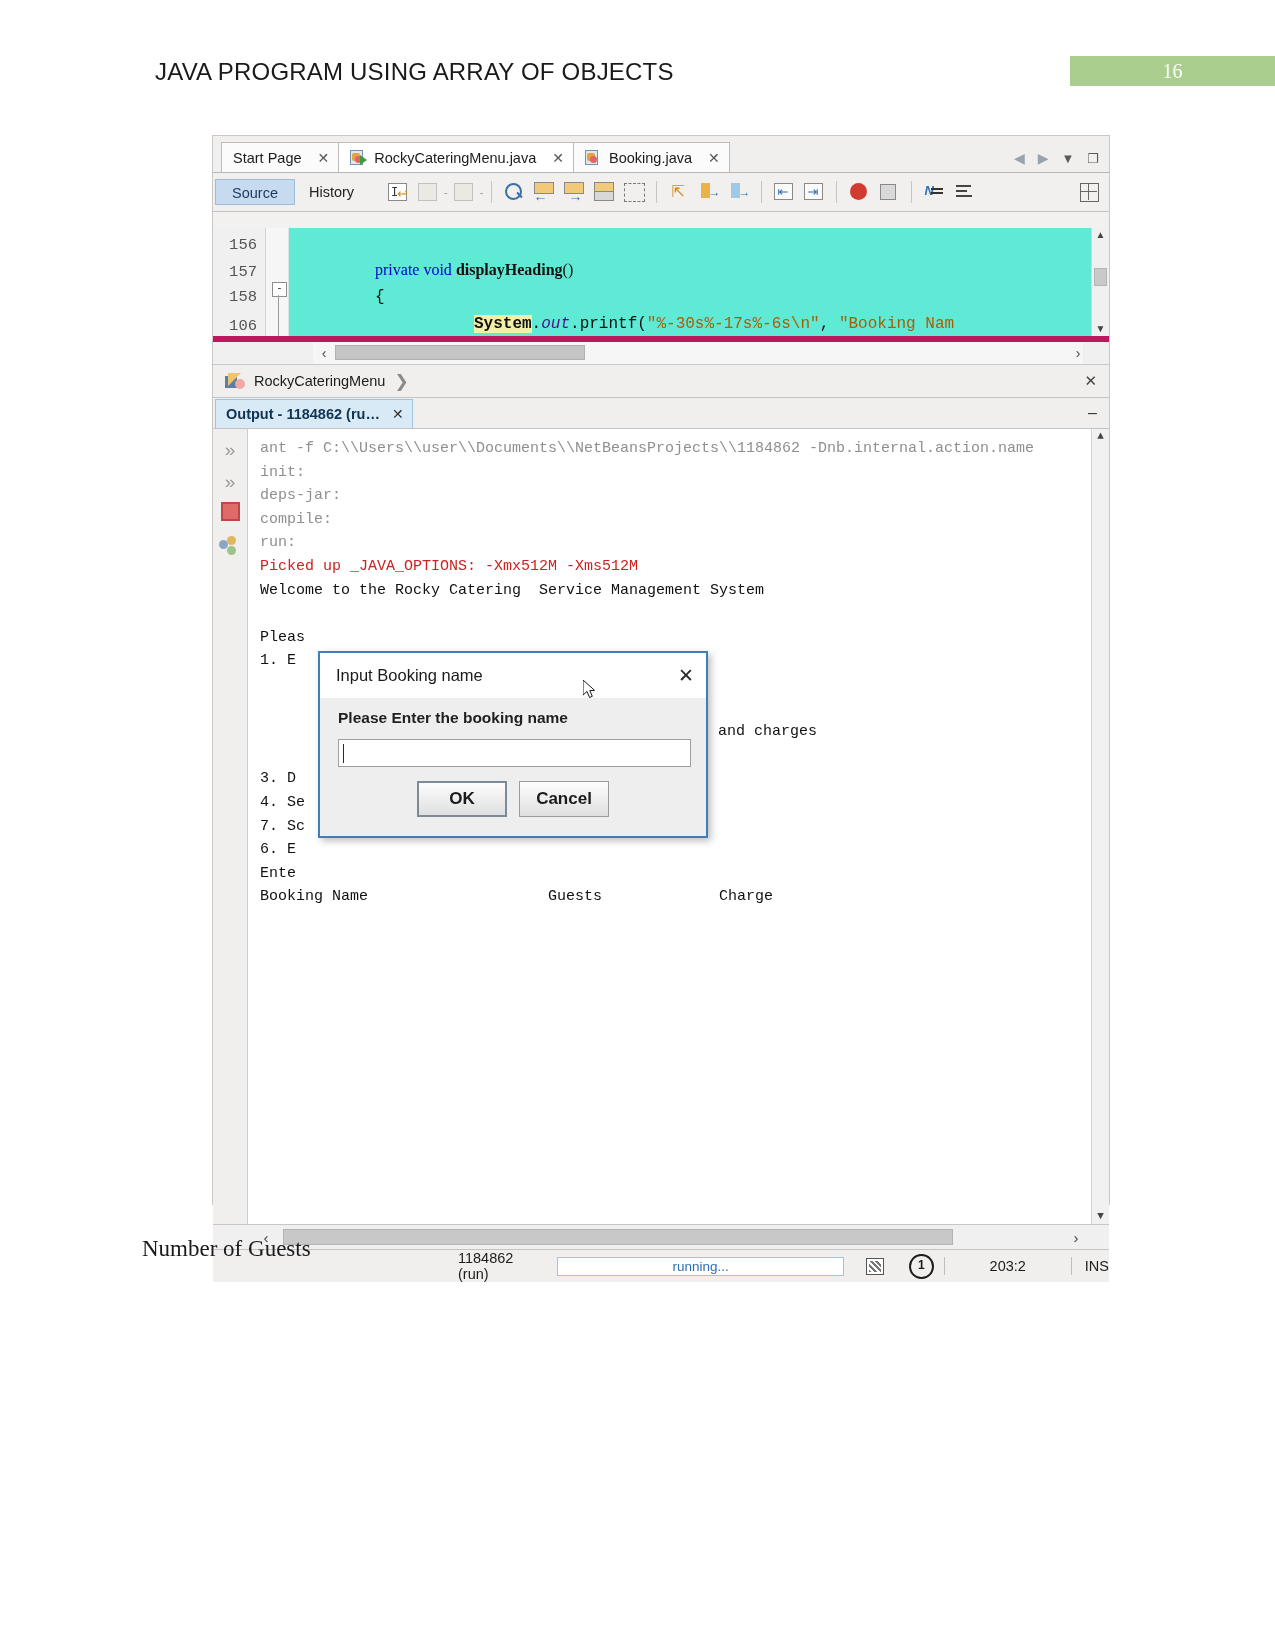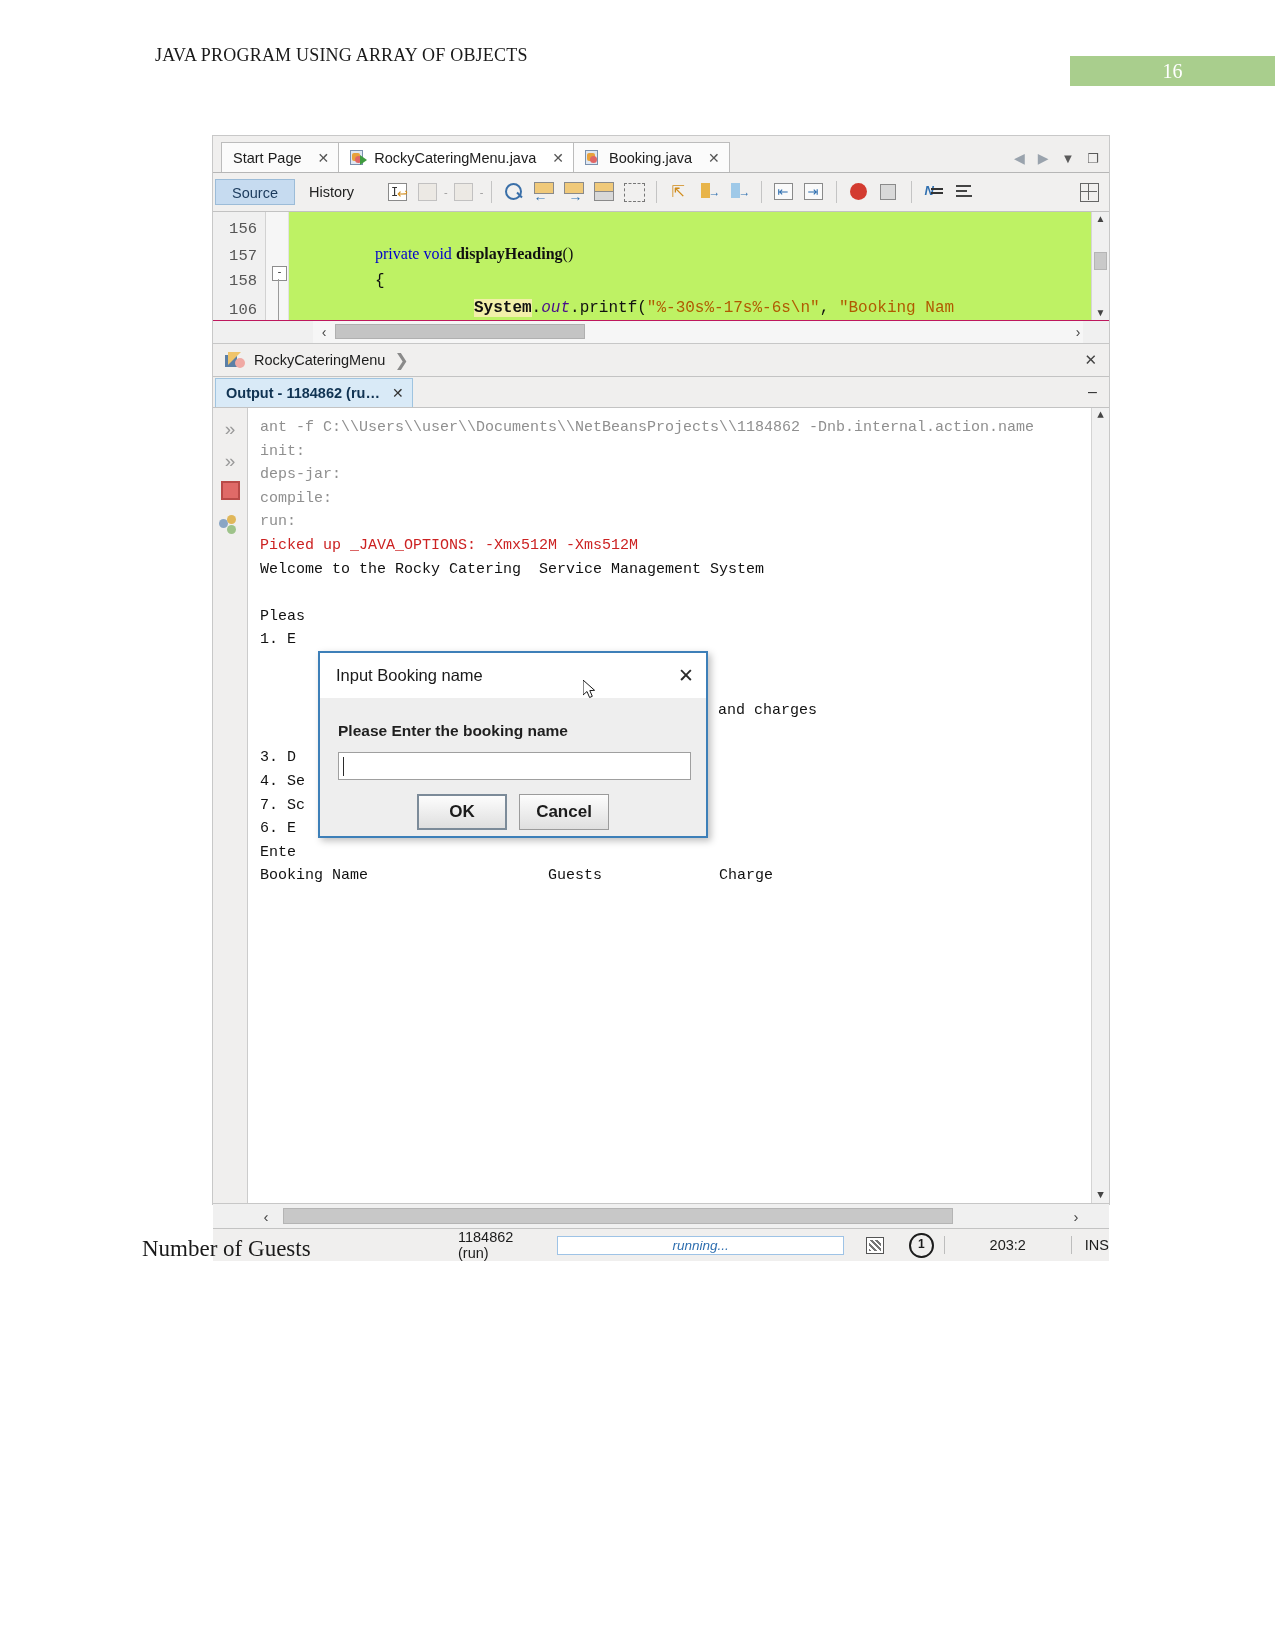--- a/index.html
+++ b/index.html
@@ -4,23 +4,23 @@
 <style>
   html,body{margin:0;padding:0;}
   body{
     width:1275px;height:1651px;background:#ffffff;
     font-family:"Liberation Sans",sans-serif;
     position:relative;overflow:hidden;
   }
   
   #doc-header{position:absolute;left:0;top:0;width:1275px;height:110px;}
   #doc-title{
-    position:absolute;left:155px;top:45px;
-    font-family:Liberation Serif, serif;
-    font-size:18px;color:#1a1a1a;letter-spacing:.2px;white-space:nowrap;
+    position:absolute;left:155px;top:58px;
+    font-family:Liberation Sans, sans-serif;
+    font-size:24px;color:#1a1a1a;letter-spacing:.2px;white-space:nowrap;
   }
   #page-badge{
     position:absolute;left:1070px;top:56px;width:205px;height:30px;
     background:#a9ce8d;
   }
   #page-badge span{
     display:block;text-align:center;line-height:30px;
     color:#ffffff;font-family:"Liberation Serif",serif;font-size:20px;
   }
   
@@ -62,21 +62,21 @@
     margin-left:2px;
   }
   #btn-history{
     height:26px;line-height:26px;padding:0 14px;font-size:14.5px;color:#222;
   }
   .tbsep{width:1px;height:22px;background:#c4c4c4;margin:0 7px;}
   .tbicon{width:24px;height:22px;margin:0 3px;position:relative;display:inline-block;}
   .sq{position:absolute;border:1px solid #8a8a8a;box-sizing:border-box;}
   .tbdash{color:#9a9a9a;font-size:11px;margin:0 1px;}
   
-  #code-area{position:relative;height:108px;background:#bef264;border-bottom:1px solid #be185d;overflow:hidden;}
+  #code-area{position:relative;height:108px;background:#5eead4;border-bottom:6px solid #be185d;overflow:hidden;margin-top:16px;}
   #gutter{
     position:absolute;left:0;top:0;width:52px;height:100%;
     background:#f0f0f0;border-right:1px solid #d2d2d2;
   }
   .lineno{
     position:absolute;right:8px;font-family:"Liberation Mono",monospace;
     font-size:15.5px;color:#555555;
   }
   #foldcol{position:absolute;left:53px;top:0;width:22px;height:100%;background:#f6f6f6;border-right:1px solid #e2e2e2;}
   #foldbox{position:absolute;left:6px;top:54px;width:13px;height:13px;border:1px solid #8d8d8d;background:#fff;font-size:10px;line-height:11px;text-align:center;color:#333;font-family:"Liberation Mono",monospace;}
@@ -134,21 +134,21 @@
   #out-hbar .lt,#out-hbar .gt{width:34px;text-align:center;color:#444;font-size:15px;}
   #out-hthumb{position:absolute;left:70px;top:4px;width:670px;height:16px;background:#c8c8c8;border:1px solid #b4b4b4;box-sizing:border-box;}
   
   #statusbar{
     height:32px;background:#f0efee;border-top:1px solid #c3c3c3;
     display:flex;align-items:center;font-size:14.5px;color:#1c1c1c;
   }
   #sb-run{margin-left:245px;}
   #sb-prog{
     width:295px;height:19px;margin-left:12px;background:#ffffff;border:1px solid #9ec3e6;
-    box-sizing:border-box;color:#2f6fb0;font-size:13.5px;text-align:center;line-height:18px;font-style:italic;
+    box-sizing:border-box;color:#2f6fb0;font-size:13.5px;text-align:center;line-height:18px;
   }
   #sb-ico1{width:17px;height:15px;margin-left:22px;border:1px solid #555;position:relative;background:#fff;}
   #sb-ico1:after{content:"";position:absolute;left:2px;top:2px;right:2px;bottom:2px;background:
      repeating-linear-gradient(45deg,#777 0 2px,#fff 2px 4px);}
   #sb-ico2{
     width:21px;height:21px;margin-left:25px;border:2px solid #1c1c1c;border-radius:50%;
     font-size:12px;text-align:center;line-height:18px;font-weight:bold;
   }
   #sb-bar1{width:1px;height:18px;background:#bdbdbd;margin-left:10px;}
   #sb-pos{margin-left:45px;}
@@ -158,21 +158,21 @@
   #dialog{
     position:absolute;left:318px;top:651px;width:390px;height:187px;
     background:#eeeeee;border:2px solid #3d7fb8;box-sizing:border-box;
     box-shadow:3px 3px 7px rgba(0,0,0,.25);
   }
   #dlg-title{
     height:45px;background:#ffffff;display:flex;align-items:center;
     padding:0 12px 0 16px;font-size:16.5px;color:#1a1a1a;
   }
   #dlg-close{margin-left:auto;font-size:19px;color:#2b2b2b;line-height:1;}
-  #dlg-body{padding:24px 18px 0 18px;}
+  #dlg-body{padding:11px 18px 0 18px;}
   #dlg-prompt{font-size:15.5px;font-weight:bold;color:#1f1f1f;margin-bottom:12px;}
   #dlg-input{
     width:353px;height:28px;background:#ffffff;border:1px solid #9f9f9f;
     box-sizing:border-box;position:relative;
   }
   #dlg-caret{position:absolute;left:4px;top:4px;width:1px;height:19px;background:#2b2b2b;}
   #dlg-buttons{display:flex;gap:12px;margin-top:14px;padding-left:79px;}
   .dlgbtn{
     width:90px;height:36px;background:linear-gradient(#fdfdfd,#dfdfdf);
     border:1px solid #9b9b9b;box-sizing:border-box;

